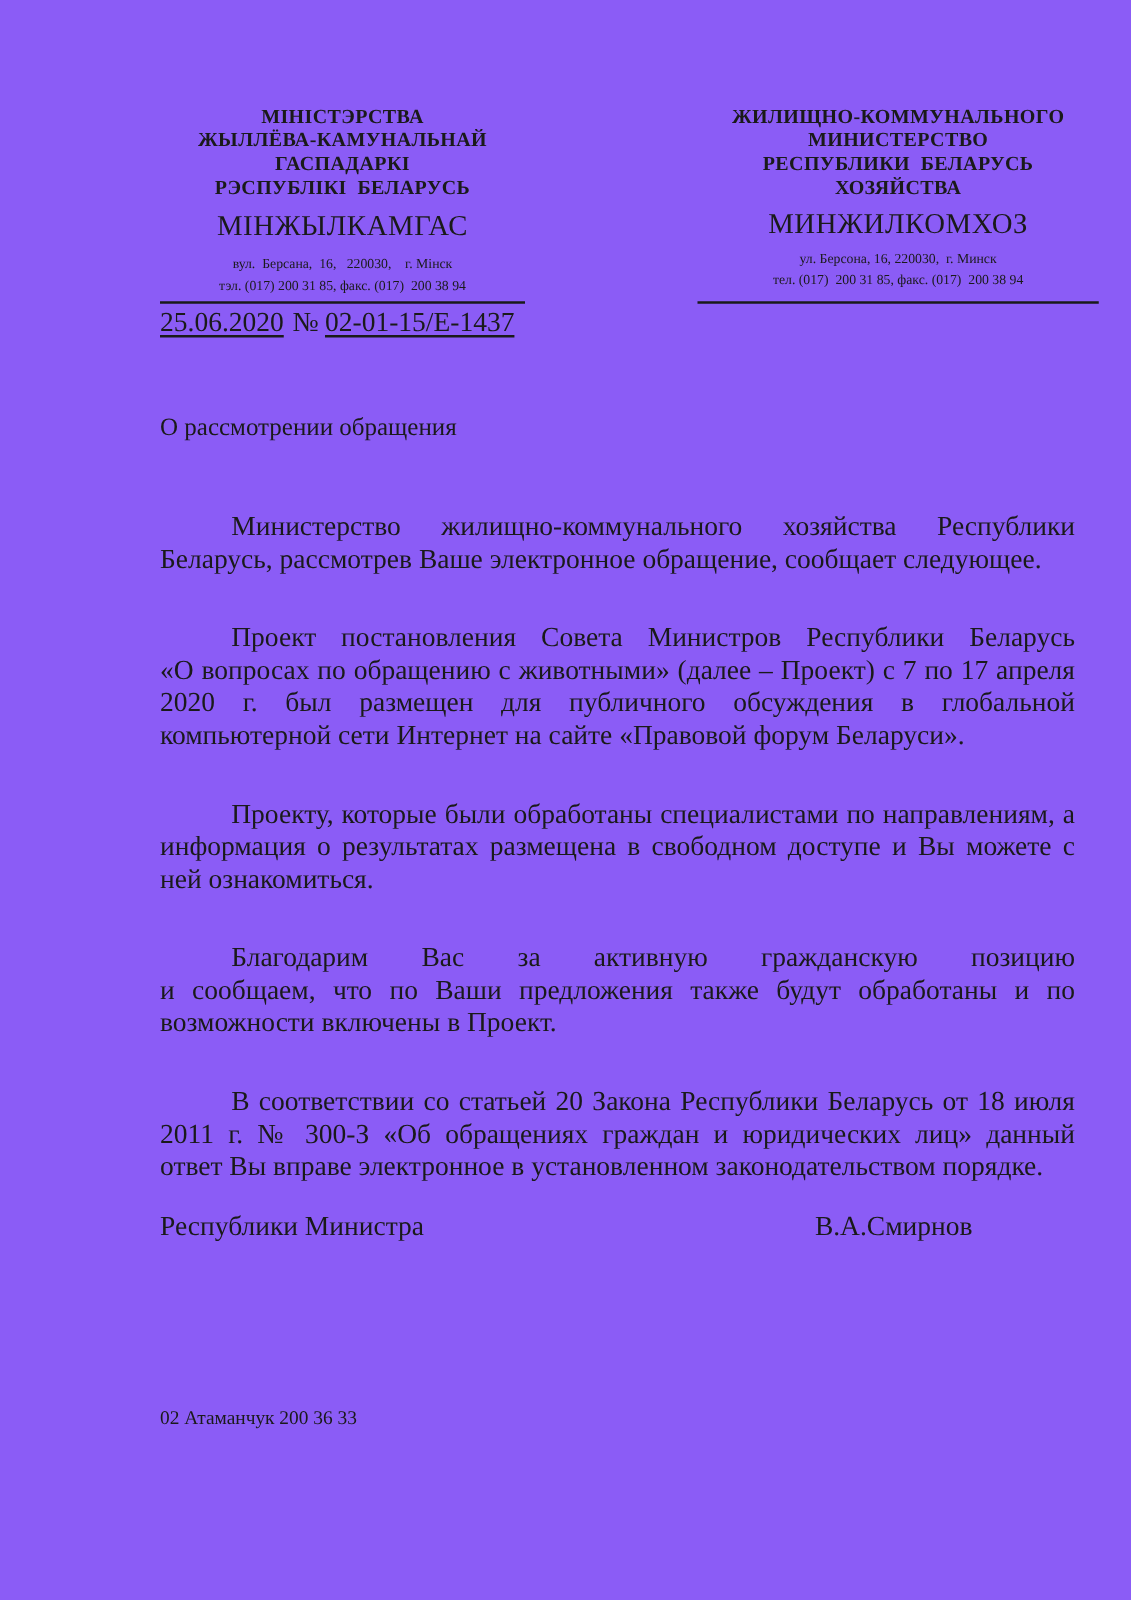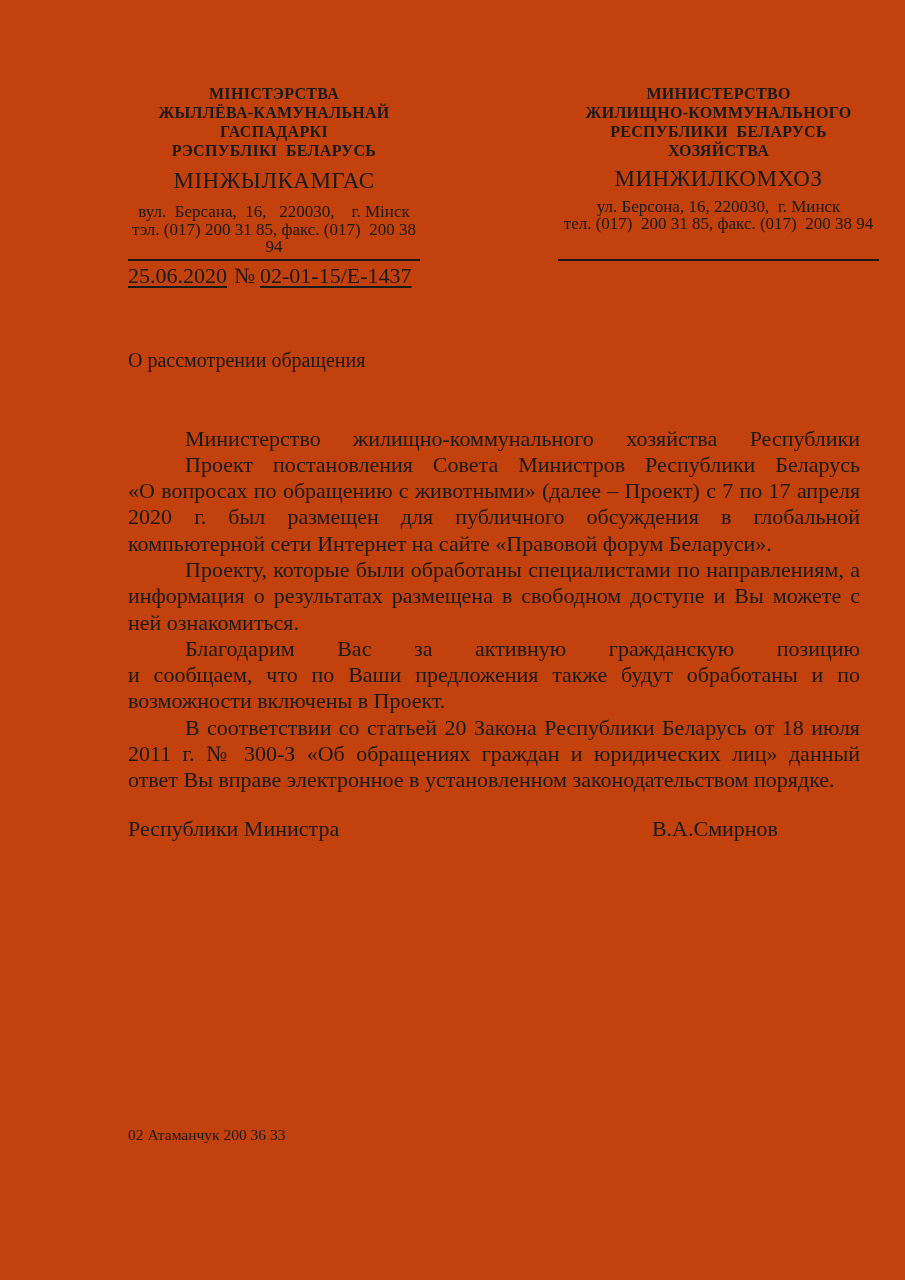--- a/index.html
+++ b/index.html
@@ -1,21 +1,21 @@
 <!DOCTYPE html>
 <html><head>
 <meta charset="utf-8">
 <style>
   html, body { margin: 0; padding: 0; background: #ffffff; }
 
   .page {
     position: relative;
     width: 905px;
     height: 1280px;
-    background: #c2410c;
+    background: #8b5cf6;
     color: #1a1a1a;
     font-family: "Liberation Serif", "DejaVu Serif", serif;
     overflow: hidden;
   }
 
   
   .letterhead {
     display: flex;
     justify-content: space-between;
     margin: 84px 26px 0 128px;
@@ -37,21 +37,21 @@
   .short-name {
     font-weight: normal;
     font-size: 23px;
     line-height: 26px;
     letter-spacing: 0.5px;
     margin-top: 8px;
   }
   .lh-col.right .short-name { margin-top: 7px; line-height: 24px; }
 
   .addr {
-    font-size: 17px;
+    font-size: 11px;
     line-height: 17.5px;
     margin-top: 9px;
   }
   .lh-col.right .addr { margin-top: 8px; line-height: 16.5px; }
   .addr-line { white-space: pre-wrap; }
 
   
   .ref-line {
     margin: 2px 0 0 128px;
     font-size: 22px;
@@ -74,21 +74,21 @@
   
   .body-text {
     margin: 53px 45px 0 128px;
     width: 732px;
     font-size: 22px;
     line-height: 26.3px;
     text-align: justify;
   }
   .seg { display: block; }
   .seg-break { text-align-last: justify; }
-  .paragraph .seg:first-child { text-indent: 57px; }
+  .paragraph .seg:first-child { text-indent: 57px; margin-top: 36px; }
 
   
   .signature {
     display: flex;
     justify-content: space-between;
     margin: 22px 45px 0 128px;
     font-size: 22px;
     line-height: 26px;
   }
   .signature .sig-name { margin-right: 82px; }
@@ -115,42 +115,43 @@
       <div class="org-line">ГАСПАДАРКІ</div>
       <div class="org-line">РЭСПУБЛІКІ  БЕЛАРУСЬ</div>
       <div class="short-name">МІНЖЫЛКАМГАС</div>
       <div class="addr">
         <div class="addr-line">вул.  Берсана,  16,   220030,    г. Мінск</div>
         <div class="addr-line">тэл. (017) 200 31 85, факс. (017)  200 38 94</div>
       </div>
     </div>
 
     <div class="lh-col right">
+      <div class="org-line">ЖИЛИЩНО-КОММУНАЛЬНОГО</div>
       <div class="org-line">МИНИСТЕРСТВО</div>
-      <div class="org-line">ЖИЛИЩНО-КОММУНАЛЬНОГО</div>
       <div class="org-line">РЕСПУБЛИКИ  БЕЛАРУСЬ</div>
       <div class="org-line">ХОЗЯЙСТВА</div>
       <div class="short-name">МИНЖИЛКОМХОЗ</div>
       <div class="addr">
         <div class="addr-line">ул. Берсона, 16, 220030,  г. Минск</div>
         <div class="addr-line">тел. (017)  200 31 85, факс. (017)  200 38 94</div>
       </div>
     </div>
 
   </div>
 
   <div class="ref-line">
     <span class="u">25.06.2020</span><span class="ref-no-sign">№</span><span class="u">02-01-15/Е-1437</span>
   </div>
 
   <div class="subject">О рассмотрении обращения</div>
 
   <div class="body-text">
       <div class="paragraph">
         <span class="seg seg-break">Министерство жилищно-коммунального хозяйства Республики</span>
+        <span class="seg">Беларусь, рассмотрев Ваше электронное обращение, сообщает следующее.</span>
       </div>
       <div class="paragraph">
         <span class="seg seg-break">Проект постановления Совета Министров Республики Беларусь</span>
         <span class="seg seg-break">«О вопросах по обращению с животными» (далее – Проект) с 7 по 17 апреля</span>
         <span class="seg seg-break">2020 г. был размещен для публичного обсуждения в глобальной</span>
         <span class="seg">компьютерной сети Интернет на сайте «Правовой форум Беларуси».</span>
       </div>
       <div class="paragraph">
         <span class="seg seg-break">Проекту, которые были обработаны специалистами по направлениям, а</span>
         <span class="seg seg-break">информация о результатах размещена в свободном доступе и Вы можете с</span>

